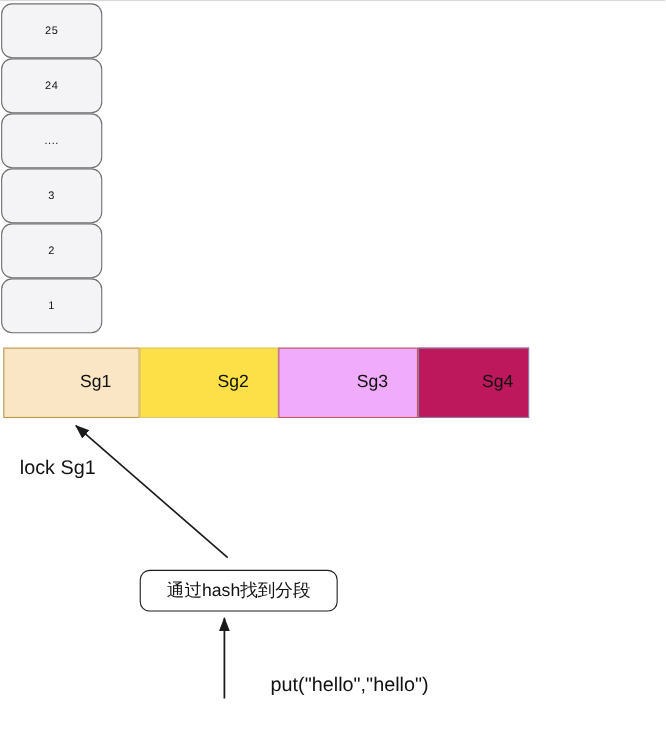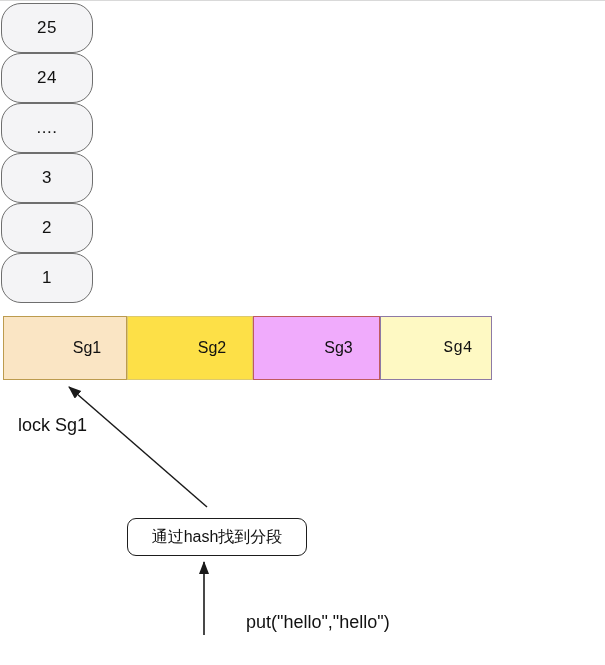--- a/index.html
+++ b/index.html
@@ -18,25 +18,25 @@
   }
   
   .bucket {
     position: absolute;
     left: 1px;
     width: 92px;
     height: 50px;
     box-sizing: border-box;
     background: #f4f4f6;
     border: 1.4px solid #6e6e6e;
-    border-radius: 20px;
+    border-radius: 10px;
     display: flex;
     align-items: center;
     justify-content: center;
-    font-size: 17px;
+    font-size: 10px;
     letter-spacing: 0.5px;
   }
   
   .segment {
     position: absolute;
     top: 316px;
     height: 64px;
     box-sizing: border-box;
     border: 1.4px solid #999999;
     display: flex;
@@ -101,21 +101,21 @@
 
   <div class="segment" style="left: 3px; width: 124px; background: rgb(250, 229, 196); border-color: rgb(188, 155, 78);">
       <span>Sg1</span>
     </div>
   <div class="segment" style="left: 127px; width: 126px; background: #fde047; border-color: rgb(220, 201, 110);">
       <span>Sg2</span>
     </div>
   <div class="segment" style="left: 253px; width: 127px; background: #f0abfc; border-color: rgb(192, 90, 94);">
       <span>Sg3</span>
     </div>
-  <div class="segment" style="left: 380px; width: 112px; background: #fef9c3; border-color: rgb(141, 122, 165); font-family: Liberation Mono, monospace;">
+  <div class="segment" style="left: 380px; width: 101px; background: #be185d; border-color: rgb(141, 122, 165);">
       <span>Sg4</span>
     </div>
 
   <div class="free-label" style="left:18px;top:415px">lock Sg1</div>
 
   <div class="hash-box">
     <span>通过hash找到分段</span>
   </div>
 
   <div class="free-label" style="left:246px;top:612px">put("hello","hello")</div>

